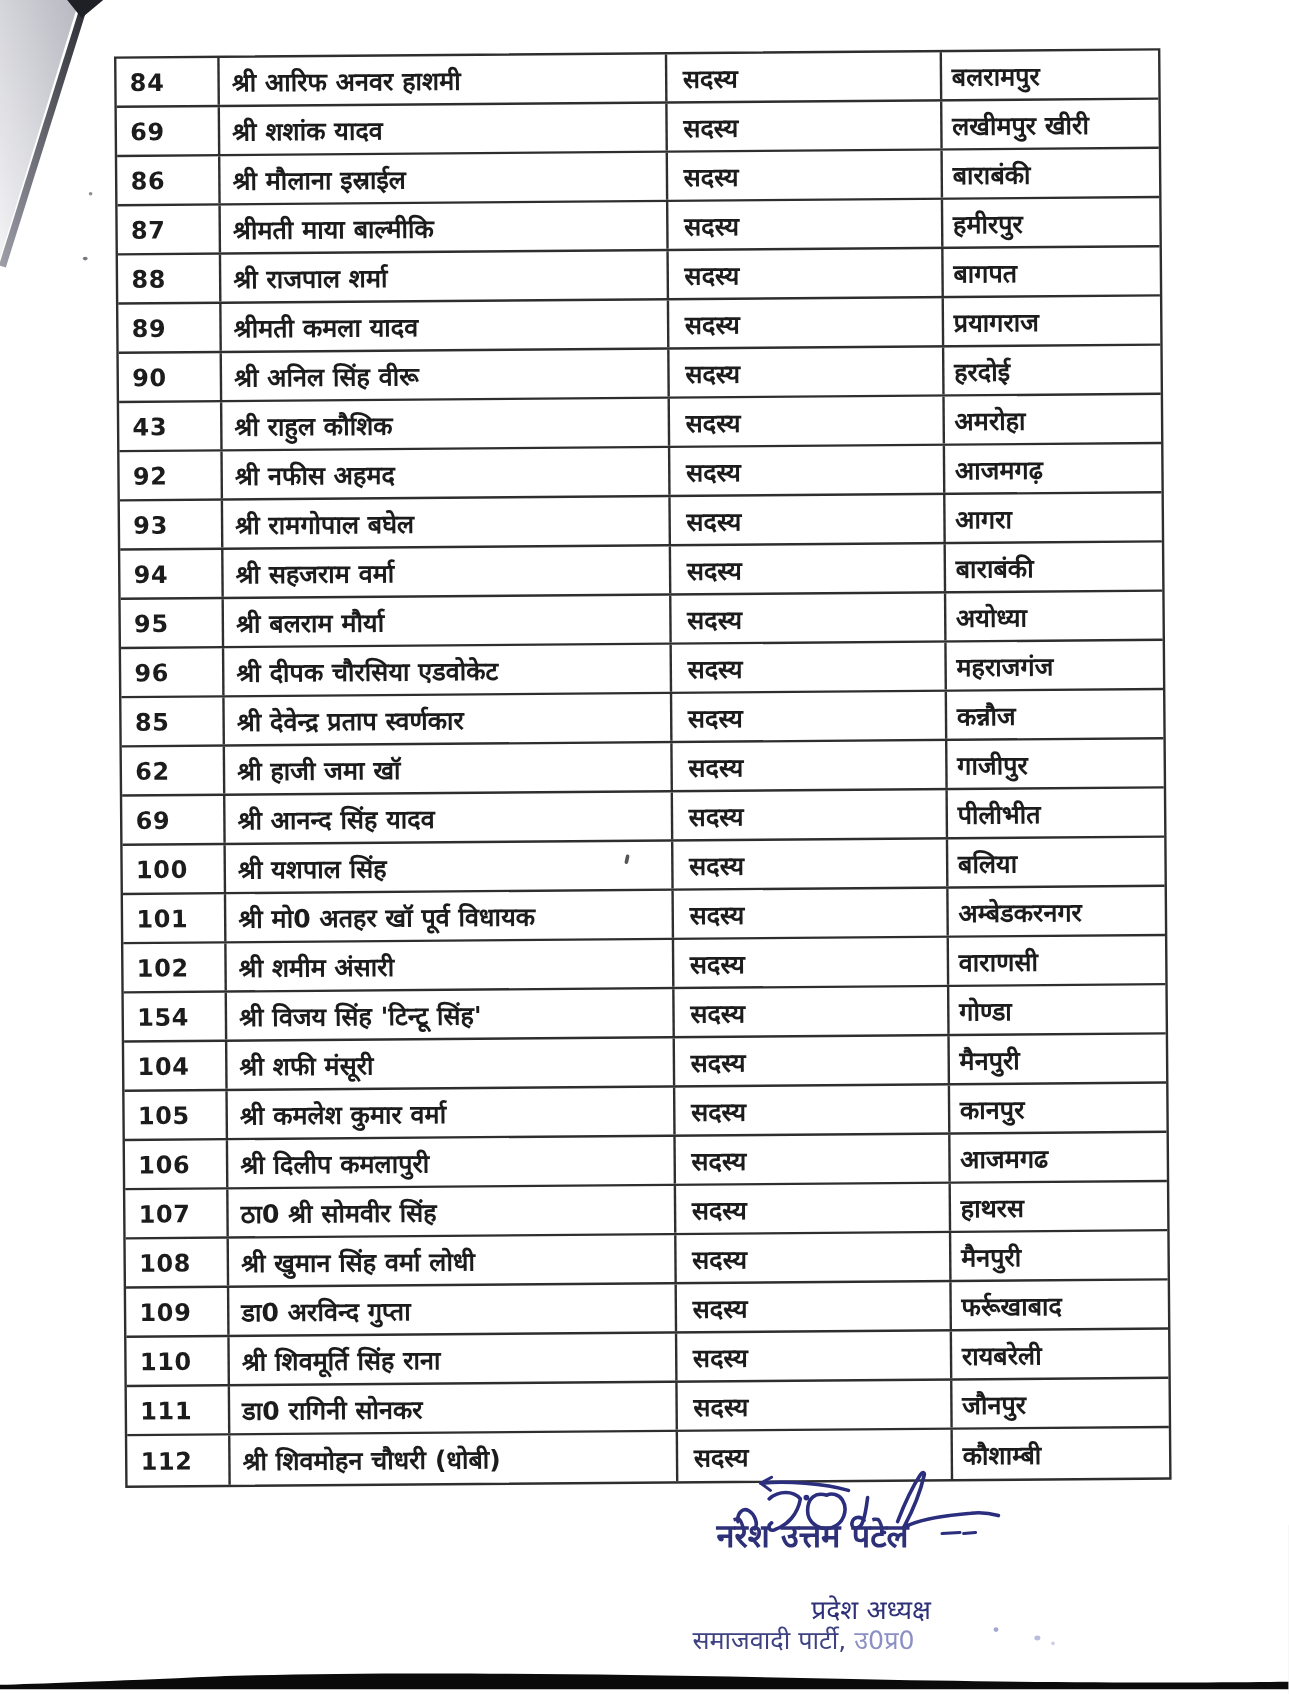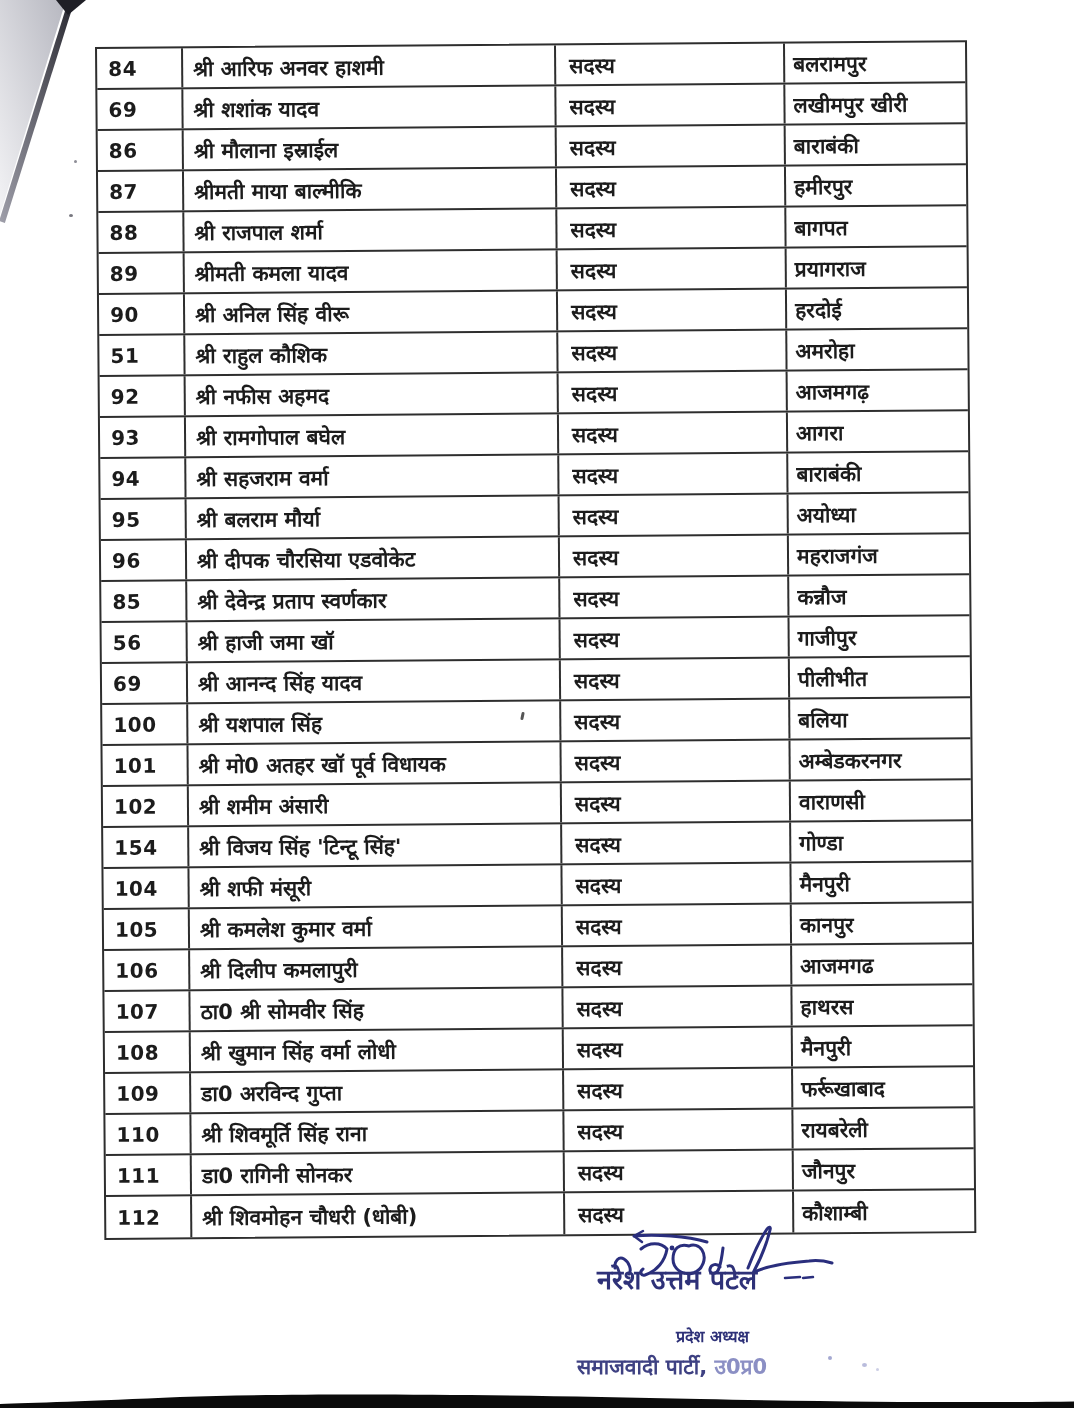--- a/index.html
+++ b/index.html
@@ -28,25 +28,25 @@
   .num { font-size:20px; font-weight:bold; letter-spacing:0.5px; color:var(--ink); }
   .dev { font-size:21px; font-weight:bold; color:var(--ink); }
   
   .sig-svg { position:absolute; left:595px; top:1205px; z-index:5; }
   .sig-name {
     position:absolute; left:597px; top:1260px; z-index:5;
     font-size:27px; font-weight:bold; color:var(--sig_ink); white-space:nowrap;
   }
   .sig-title {
     position:absolute; left:676px; top:1325px; z-index:5;
-    font-size:16px; font-weight:bold; color:var(--sig_ink); white-space:nowrap;
+    font-size:22px; font-weight:normal; color:var(--sig_ink); white-space:nowrap;
   }
   .sig-org {
     position:absolute; left:577px; top:1352px; z-index:5;
-    font-size:21px; font-weight:bold; white-space:nowrap;
+    font-size:21px; font-weight:normal; white-space:nowrap;
   }
   .sig-org .org-main { color:var(--sig_ink); opacity:0.92; }
   .sig-org .org-suffix { color:var(--org_ink); opacity:0.85; }
   
   .corner-artifact { position:absolute; left:0; top:0; z-index:4; }
   .bottom-band { position:absolute; left:0; bottom:0; z-index:4; }
   .speck { position:absolute; border-radius:50%; z-index:3; }
   .speck-a { left:74px; top:160px; width:3px; height:3px; background:#8d8d96; }
   .speck-b { left:69px; top:214px; width:4px; height:3px; background:#77777f; }
   .speck-c { left:521px; top:712px; width:3px; height:8px; background:#555; border-radius:2px; transform:rotate(12deg); }
@@ -179,21 +179,21 @@
         <div class="cell c-role">
           <span class="dev">सदस्य</span>
         </div>
         <div class="cell c-district">
           <span class="dev">हरदोई</span>
         </div>
       </div>
 
       <div class="t-row">
         <div class="cell c-sno">
-          <span class="num">51</span>
+          <span class="num">43</span>
         </div>
         <div class="cell c-name">
           <span class="dev">श्री राहुल कौशिक</span>
         </div>
         <div class="cell c-role">
           <span class="dev">सदस्य</span>
         </div>
         <div class="cell c-district">
           <span class="dev">अमरोहा</span>
         </div>
@@ -284,21 +284,21 @@
         <div class="cell c-role">
           <span class="dev">सदस्य</span>
         </div>
         <div class="cell c-district">
           <span class="dev">कन्नौज</span>
         </div>
       </div>
 
       <div class="t-row">
         <div class="cell c-sno">
-          <span class="num">56</span>
+          <span class="num">62</span>
         </div>
         <div class="cell c-name">
           <span class="dev">श्री हाजी जमा खॉ</span>
         </div>
         <div class="cell c-role">
           <span class="dev">सदस्य</span>
         </div>
         <div class="cell c-district">
           <span class="dev">गाजीपुर</span>
         </div>

